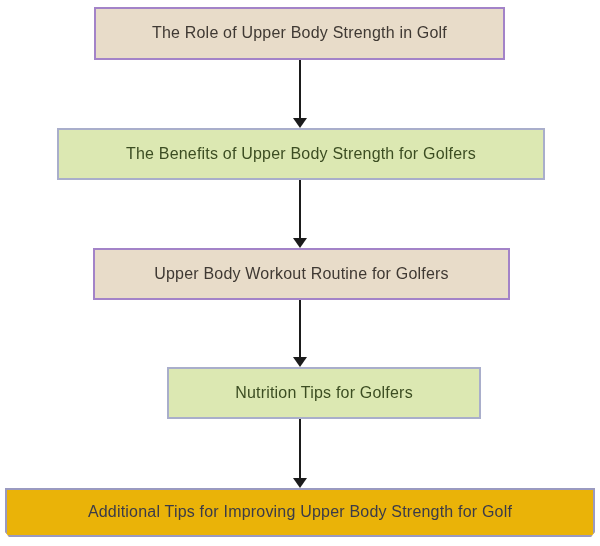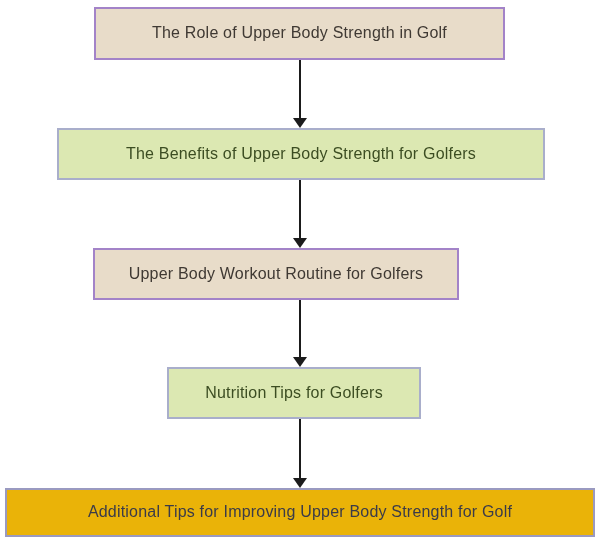--- a/index.html
+++ b/index.html
@@ -7,40 +7,41 @@
     padding: 0;
     background: #ffffff;
   }
   .canvas {
     position: relative;
     width: 600px;
     height: 546px;
     background: #ffffff;
     font-family: "Liberation Sans", sans-serif;
     overflow: hidden;
+    border-radius: 31px;
   }
   .node {
     position: absolute;
     box-sizing: border-box;
     border: 2px solid #999;
     display: flex;
     align-items: center;
     justify-content: center;
     text-align: center;
     font-size: 16px;
     letter-spacing: 0.2px;
     line-height: 1.15;
   }
   .node span { display: inline-block; padding: 0 6px; }
 
   
   .n1 { left: 94px;  top: 7px;   width: 411px; height: 53px; }
   .n2 { left: 57px;  top: 128px; width: 488px; height: 52px; align-items: center; }
-  .n3 { left: 93px;  top: 248px; width: 366px; height: 52px; }
-  .n4 { left: 167px; top: 367px; width: 254px; height: 52px; }
+  .n3 { left: 93px;  top: 248px; width: 417px; height: 52px; }
+  .n4 { left: 167px; top: 367px; width: 314px; height: 52px; }
   .n5 { left: 5px;   top: 488px; width: 590px; height: 49px; }
 
   
   .edge {
     position: absolute;
     left: 293px;
     width: 14px;
   }
   .edge .line {
     position: absolute;

